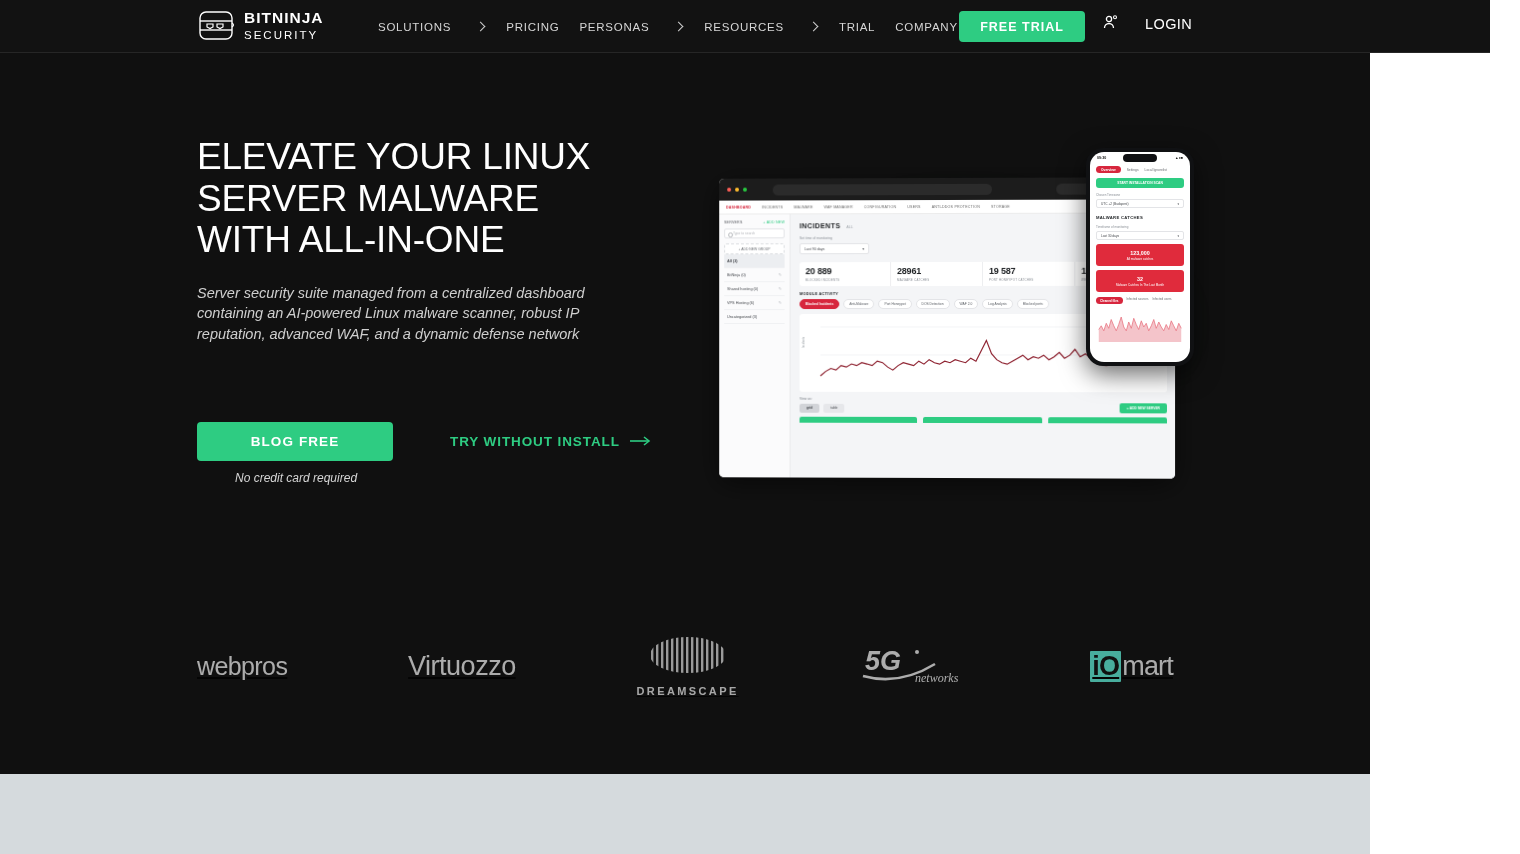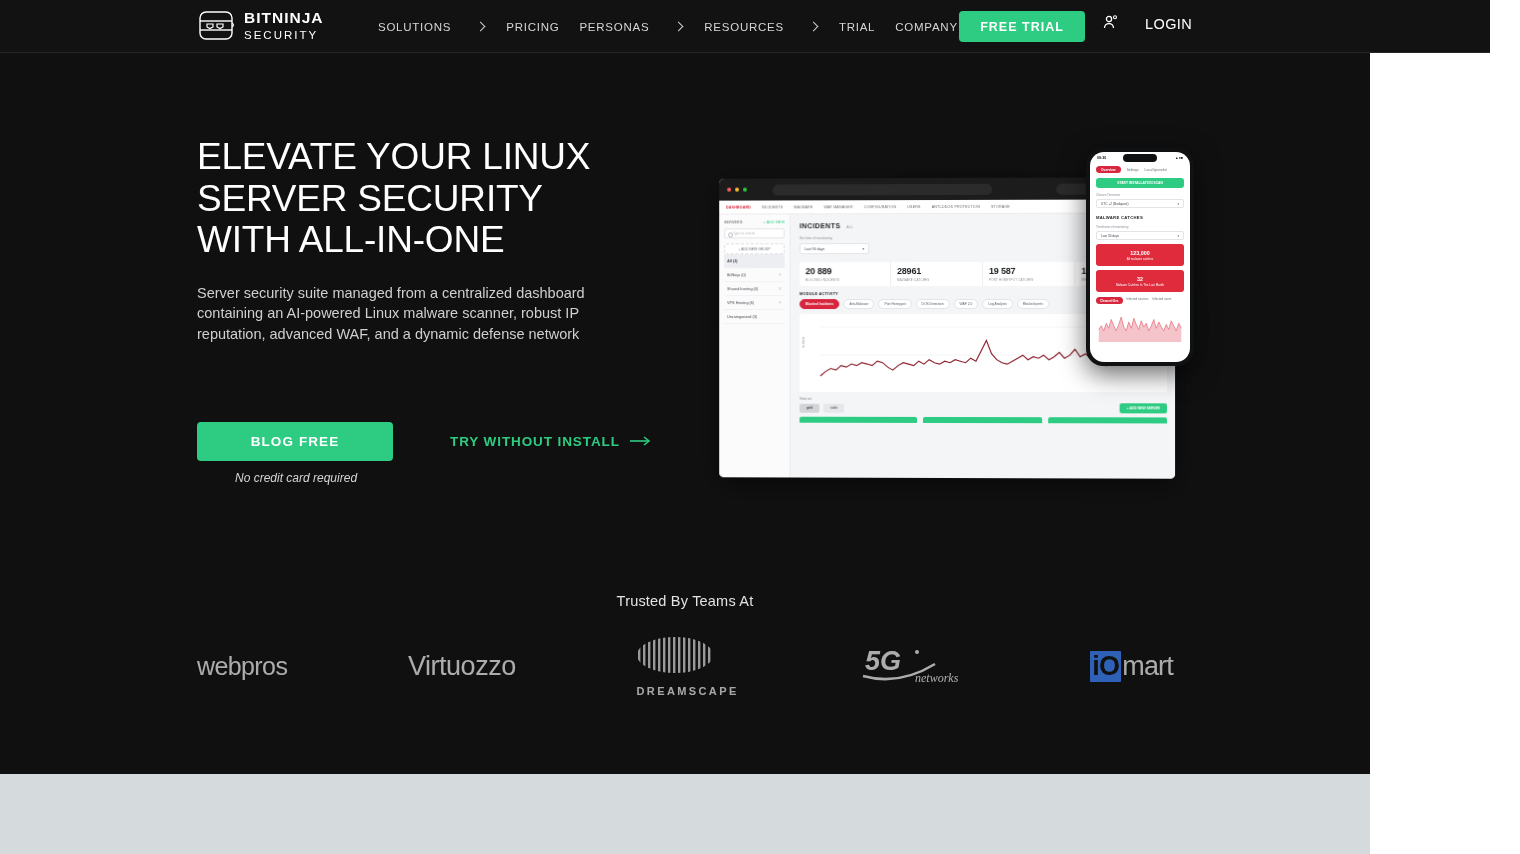--- a/index.html
+++ b/index.html
@@ -27,21 +27,21 @@
   .free-trial { position:absolute; left:959px; top:11px; width:126px; height:31px; background:#2ecc82;
                 border-radius:4px; color:#ffffff; font-size:12.5px; font-weight:bold; letter-spacing:1.0px;
                 display:flex; align-items:center; justify-content:center; cursor:pointer; }
   .login { position:absolute; left:1102px; top:14px; display:flex; align-items:center; gap:25px; cursor:pointer; }
   .login-label { color:#ffffff; font-size:14.5px; letter-spacing:0.4px; }
 
   
   .hero-left { position:absolute; left:197px; top:136px; width:470px; }
   h1.hero-title { color:#ffffff; font-size:37px; font-weight:300; line-height:41.5px; letter-spacing:-0.2px; }
   h1.hero-title .ital { display:block; font-style:italic; font-weight:bold; letter-spacing:-0.5px; }
-  .hero-sub { margin-top:22px; color:#cfcfcf; font-size:14.5px; line-height:20.5px; width:412px; }
+  .hero-sub { margin-top:22px; color:#cfcfcf; font-size:14.5px; line-height:20.5px; width:412px;font-style:italic; }
 
   .cta-row { position:absolute; left:197px; top:422px; display:flex; align-items:center; }
   .btn-start { width:196px; height:39px; background:#2ecc82; border-radius:4px; color:#ffffff;
                font-size:13.5px; font-weight:bold; letter-spacing:1.1px; display:flex; align-items:center;
                justify-content:center; cursor:pointer; border:none; }
   .btn-try { margin-left:57px; color:#2ecc82; font-size:13.5px; font-weight:bold; letter-spacing:0.9px;
              display:flex; align-items:center; gap:10px; cursor:pointer; }
   .no-card { position:absolute; left:235px; top:471px; color:#d6d6d6; font-size:12px; font-style:italic; }
 
   
@@ -132,26 +132,26 @@
   .ph-chips { margin-top:5px; display:flex; gap:4px; }
   .ph-chip { font-size:3px; color:#6b6e73; }
   .ph-chip.on { background:#d7263d; color:#fff; border-radius:5px; padding:1.5px 4px; font-weight:bold; }
   .ph-chart { margin-top:4px; height:40px; position:relative; }
 
   
   .trusted-lbl { position:absolute; left:0; top:593px; width:1370px; text-align:center;
                  color:#e3e3e3; font-size:14.5px; letter-spacing:0.2px; }
   .logos { position:absolute; left:197px; top:630px; width:976px; height:72px;
            display:flex; align-items:center; justify-content:space-between; }
-  .logo { opacity:0.72; display:flex; flex-direction:column; justify-content:center; }
+  .logo { opacity:0.72; display:flex; flex-direction:column; align-items:center; justify-content:center;text-decoration:underline; }
   .l-webpros { color:#e8e8e8; font-size:25px; font-weight:300; letter-spacing:-0.6px; display:flex; align-items:center; gap:4px;}
   .l-virtuozzo { color:#e8e8e8; font-size:27px; font-weight:300; letter-spacing:-0.5px; }
   .l-dream-name { color:#e2e2e2; font-size:11px; font-weight:bold; letter-spacing:2.4px; margin-top:6px; }
   .l-iomart { color:#e8e8e8; font-size:27px; font-weight:300; letter-spacing:-0.8px; display:flex; align-items:center; }
-  .l-iomart .box { background:#3b82f6; color:#101010; font-weight:bold; padding:0 2px; margin-right:1px;
+  .l-iomart .box { background:#5eead4; color:#101010; font-weight:bold; padding:0 2px; margin-right:1px;
                    border-radius:1px; display:inline-flex; align-items:center; }
 
   .bottom-band { position:absolute; left:0; top:774px; width:1370px; height:80px; background:#d5dadd; }
 </style>
 </head>
 <body>
 
 <div class="page">
 
   <div class="nav">
@@ -207,21 +207,21 @@
           <circle cx="13" cy="3.2" r="1.5" fill="none" stroke="#fff" stroke-width="1.1"></circle>
         </svg>
       </span>
       <span class="login-label">LOGIN</span>
     </div>
   </div>
 
   <div class="hero-left">
     <h1 class="hero-title">
       <span>ELEVATE YOUR LINUX</span><br>
-      <span>SERVER SECURITY</span><br>
+      <span>SERVER MALWARE</span><br>
       <span>WITH ALL-IN-ONE</span>
     </h1>
     <p class="hero-sub">Server security suite managed from a centralized dashboard containing an AI-powered Linux malware scanner, robust IP reputation, advanced WAF, and a dynamic defense network</p>
   </div>
 
   <div class="cta-row">
     <button class="btn-start">BLOG FREE</button>
     <div class="btn-try">
       <span>TRY WITHOUT INSTALL</span>
       <span>
@@ -392,21 +392,20 @@
             <svg id="ph-chart" viewBox="0 0 96 38" width="100%" height="38" preserveAspectRatio="none">
               <polygon id="ph-chart-area" fill="#f4c4ca" points="3,34 3.0,21.5 5.7,17.8 8.5,22.8 11.2,15.3 13.9,20.3 16.6,11.5 19.4,17.8 22.1,22.8 24.8,16.5 27.5,9.0 30.3,19.0 33.0,22.8 35.7,14.0 38.5,20.3 41.2,10.3 43.9,16.5 46.6,21.5 49.4,12.8 52.1,19.0 54.8,15.3 57.5,22.8 60.3,17.8 63.0,11.5 65.7,20.3 68.5,14.0 71.2,19.0 73.9,22.8 76.6,16.5 79.4,21.5 82.1,12.8 84.8,17.8 87.5,22.8 90.3,15.3 93.0,20.3 93,34"></polygon>
               <polyline id="ph-chart-line" fill="none" stroke="#e8727f" stroke-width="0.8" points="3.0,21.5 5.7,17.8 8.5,22.8 11.2,15.3 13.9,20.3 16.6,11.5 19.4,17.8 22.1,22.8 24.8,16.5 27.5,9.0 30.3,19.0 33.0,22.8 35.7,14.0 38.5,20.3 41.2,10.3 43.9,16.5 46.6,21.5 49.4,12.8 52.1,19.0 54.8,15.3 57.5,22.8 60.3,17.8 63.0,11.5 65.7,20.3 68.5,14.0 71.2,19.0 73.9,22.8 76.6,16.5 79.4,21.5 82.1,12.8 84.8,17.8 87.5,22.8 90.3,15.3 93.0,20.3"></polyline>
             </svg>
           </div>
         </div>
       </div>
     </div>
   </div>
 
-  <div class="trusted-lbl">Trusted By Teams At</div>
   <div class="logos">
     <div class="logo">
       <span class="l-webpros">webpros</span>
     </div>
     <div class="logo">
       <span class="l-virtuozzo">Virtuozzo</span>
     </div>
     <div class="logo">
       <span>
         <svg viewBox="0 0 78 40" width="78" height="40">

